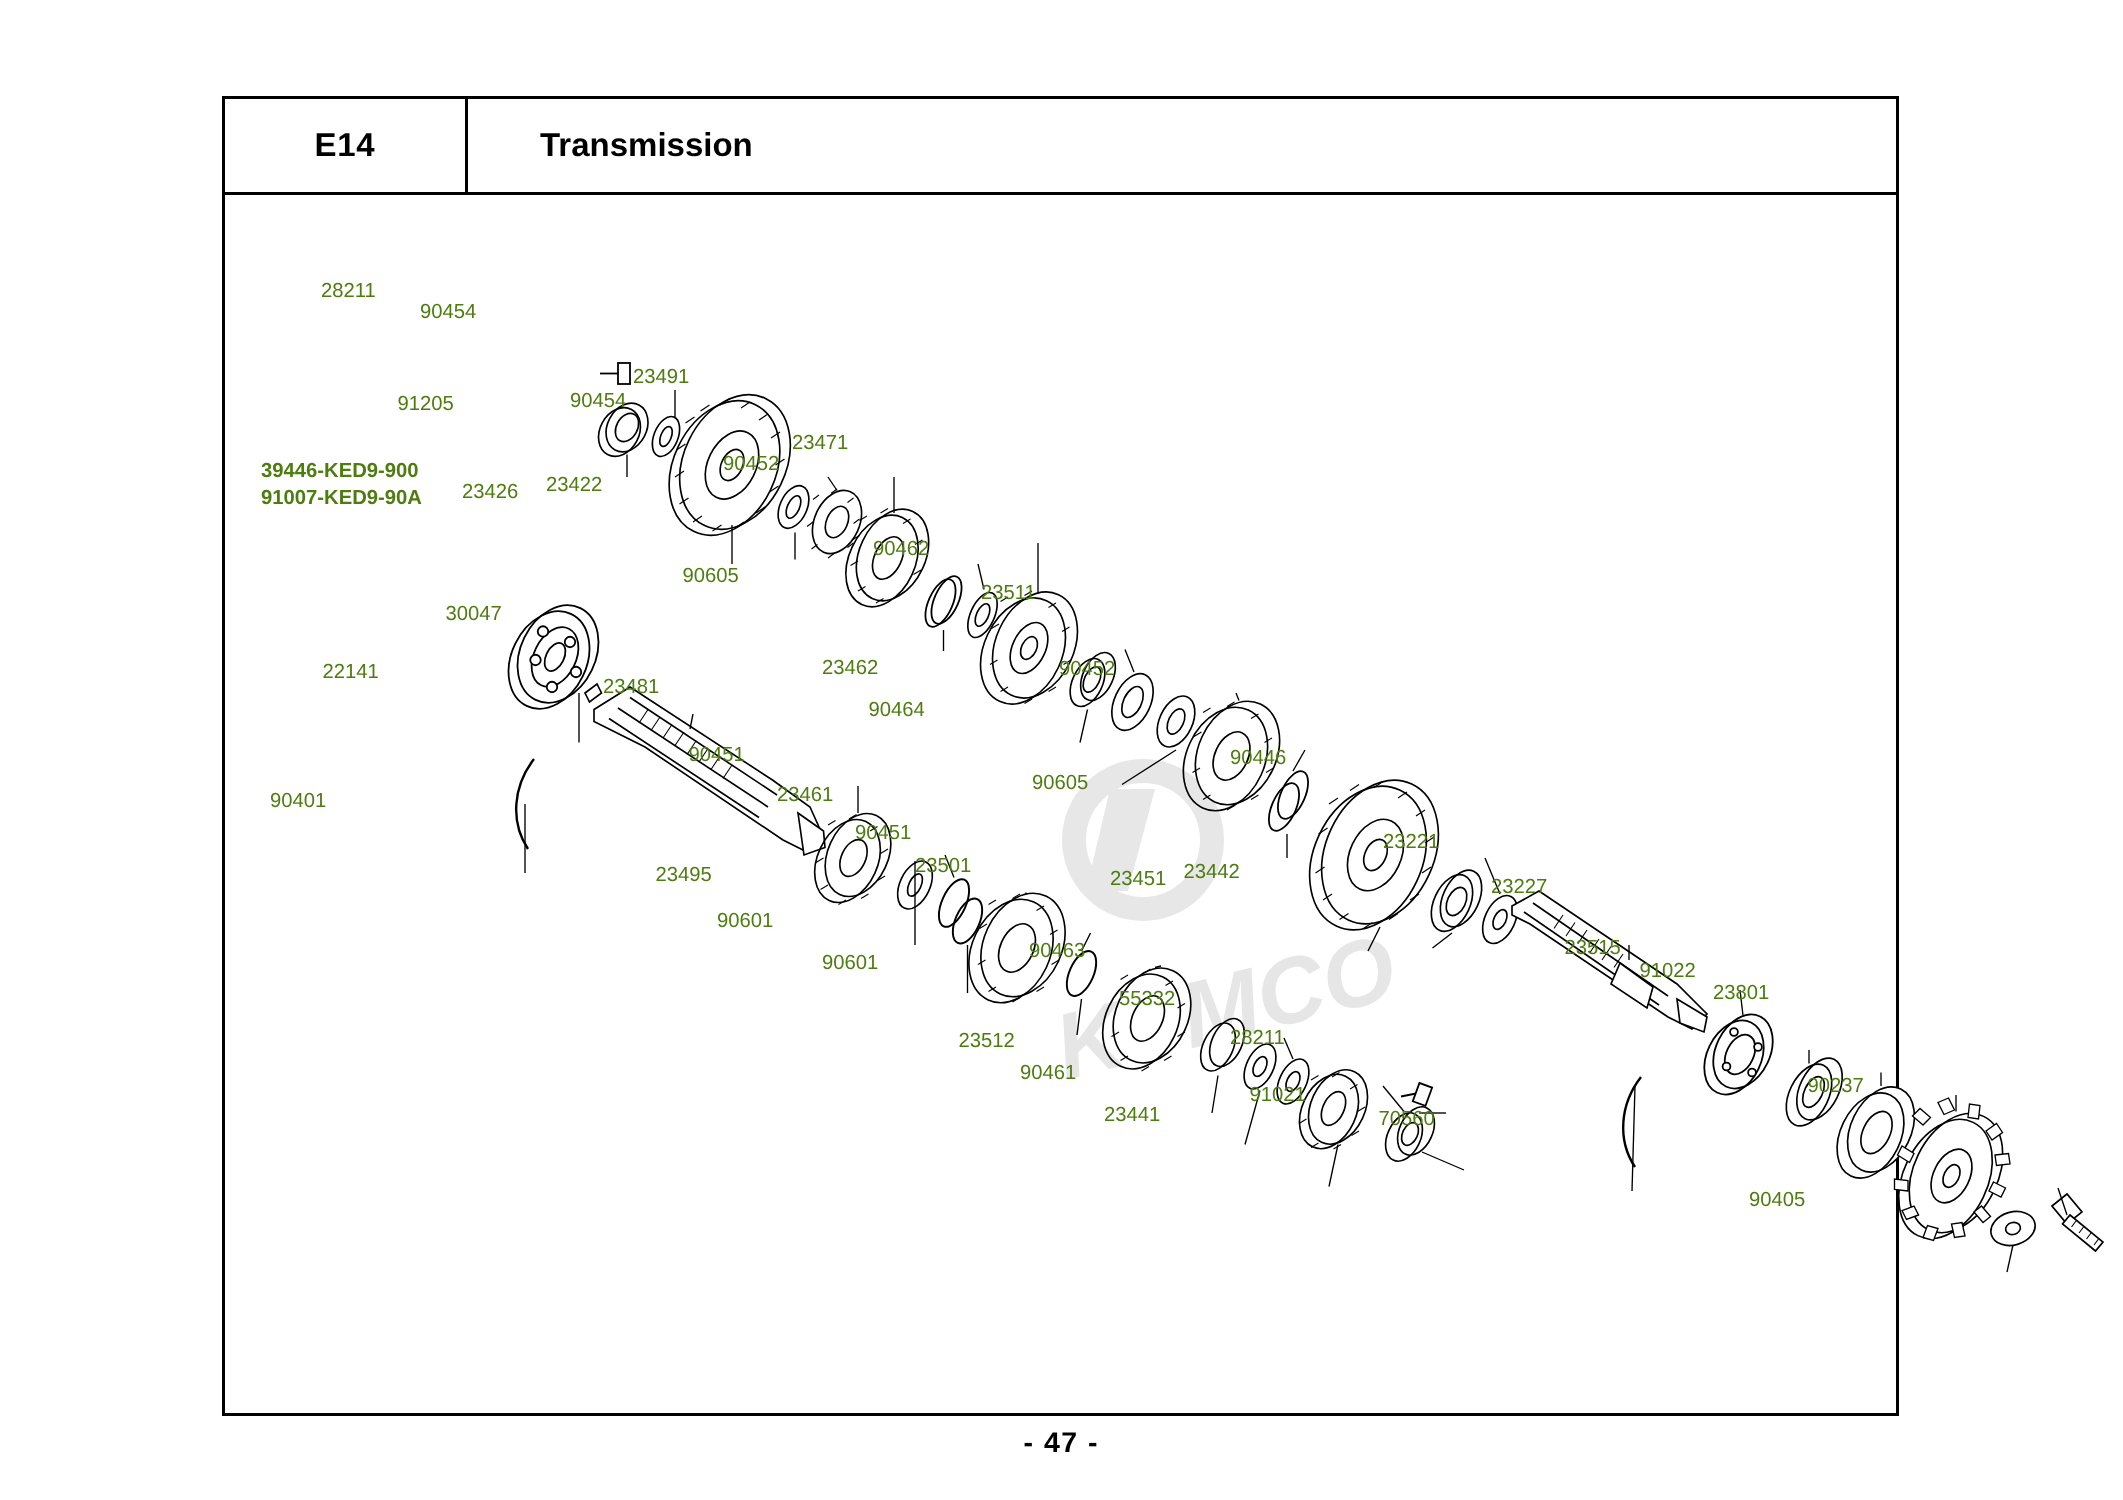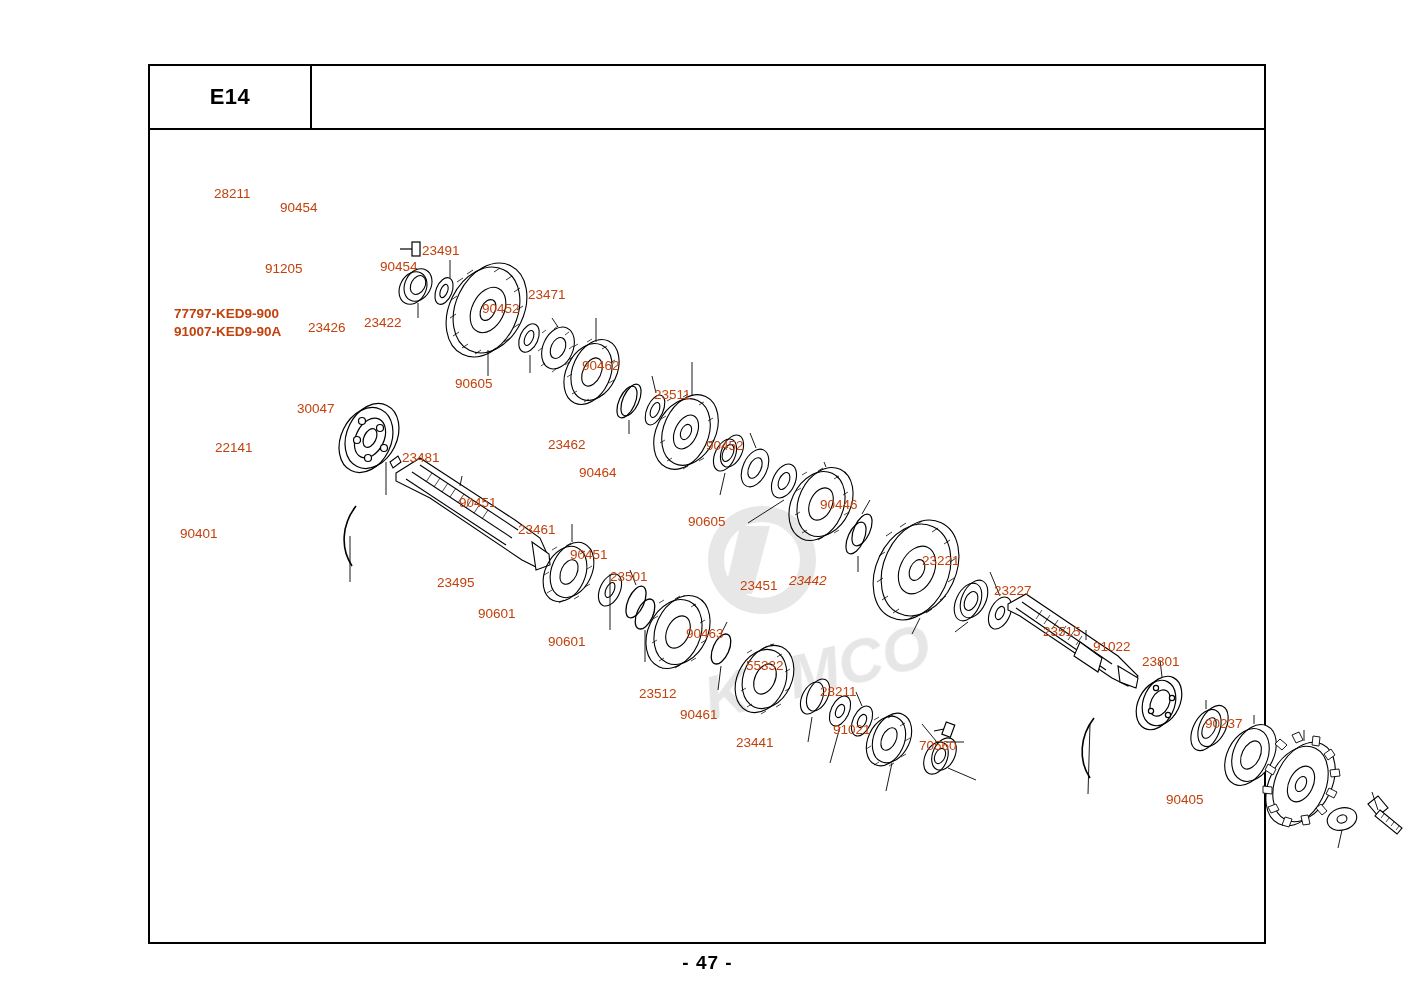--- a/index.html
+++ b/index.html
@@ -96,39 +96,40 @@
     font-size: 62px;
     font-weight: bold;
     fill: #d2d2d2;
     font-style: italic;
   }
   
   .label {
     position: absolute;
     font-size: 13.5px;
     font-family: "Liberation Sans", sans-serif;
-    color: #c2410c;
+    color: #4d7c0f;
     white-space: nowrap;
     line-height: 15px;
     text-align: right;
   }
   .label.bold {
     font-weight: bold;
   }
 </style>
 </head>
 <body>
 
 <div id="page">
 
   <div class="frame">
     <div class="header-band">
       <div class="header-code-cell">
         <span class="header-code">E14</span>
       </div>
+      <div class="header-title">Transmission</div>
     </div>
 
     <div class="diagram">
       <svg width="1114" height="814" viewBox="0 0 1114 814">
         <defs>
           <g id="hatchg"></g>
         </defs>
 
         <g opacity="0.55">
           <ellipse cx="462" cy="370" rx="46" ry="46" fill="none" stroke="#d4d4d4" stroke-width="16"></ellipse>
@@ -599,21 +600,21 @@
         <div class="label" style="left: 64px; top: 120px;">28211</div>
         <div class="label" style="left: 130px; top: 134px;">90454</div>
         <div class="label" style="left: 100px; top: 195px; margin-left: 15px;">91205</div>
         <div class="label" style="left: 272px; top: 177px;">23491</div>
         <div class="label" style="left: 230px; top: 193px;">90454</div>
         <div class="label" style="left: 158px; top: 254px;">23426</div>
         <div class="label" style="left: 214px; top: 249px;">23422</div>
         <div class="label" style="left: 378px; top: 221px;">23471</div>
         <div class="label" style="left: 332px; top: 235px;">90452</div>
         <div class="label" style="left: 305px; top: 310px;">90605</div>
-        <div class="label bold" style="left: 24px; top: 240px;">77797-KED9-900</div>
+        <div class="label bold" style="left: 24px; top: 240px;">39446-KED9-900</div>
         <div class="label bold" style="left: 24px; top: 258px;">91007-KED9-90A</div>
         <div class="label" style="left: 65px; top: 374px;">22141</div>
         <div class="label" style="left: 147px; top: 335px;">30047</div>
         <div class="label" style="left: 30px; top: 460px;">90401</div>
         <div class="label" style="left: 432px; top: 292px;">90462</div>
         <div class="label" style="left: 398px; top: 371px;">23462</div>
         <div class="label" style="left: 429px; top: 399px;">90464</div>
         <div class="label" style="left: 504px; top: 321px;">23511</div>
         <div class="label" style="left: 556px; top: 372px;">90452</div>
         <div class="label" style="left: 538px; top: 448px;">90605</div>
@@ -626,21 +627,21 @@
         <div class="label" style="left: 398px; top: 568px;">90601</div>
         <div class="label" style="left: 460px; top: 503px;">23501</div>
         <div class="label" style="left: 489px; top: 620px;">23512</div>
         <div class="label" style="left: 509px; top: 641px; margin-left: 21px;">90461</div>
         <div class="label" style="left: 536px; top: 560px;">90463</div>
         <div class="label" style="left: 566px; top: 669px; margin-left: 20px;">23441</div>
         <div class="label" style="left: 596px; top: 592px;">55332</div>
         <div class="label" style="left: 670px; top: 618px;">28211</div>
         <div class="label" style="left: 683px; top: 656px;">91021</div>
         <div class="label" style="left: 590px; top: 512px;">23451</div>
-        <div class="label" style="left: 639px; top: 507px; font-style: italic;">23442</div>
+        <div class="label" style="left: 639px; top: 507px;">23442</div>
         <div class="label" style="left: 670px; top: 431px;">90446</div>
         <div class="label" style="left: 772px; top: 487px;">23221</div>
         <div class="label" style="left: 769px; top: 672px;">70560</div>
         <div class="label" style="left: 844px; top: 517px;">23227</div>
         <div class="label" style="left: 893px; top: 558px;">23515</div>
         <div class="label" style="left: 943px; top: 573px;">91022</div>
         <div class="label" style="left: 992px; top: 588px;">23801</div>
         <div class="label" style="left: 1055px; top: 650px;">90237</div>
         <div class="label" style="left: 1016px; top: 726px;">90405</div>
       </div>

